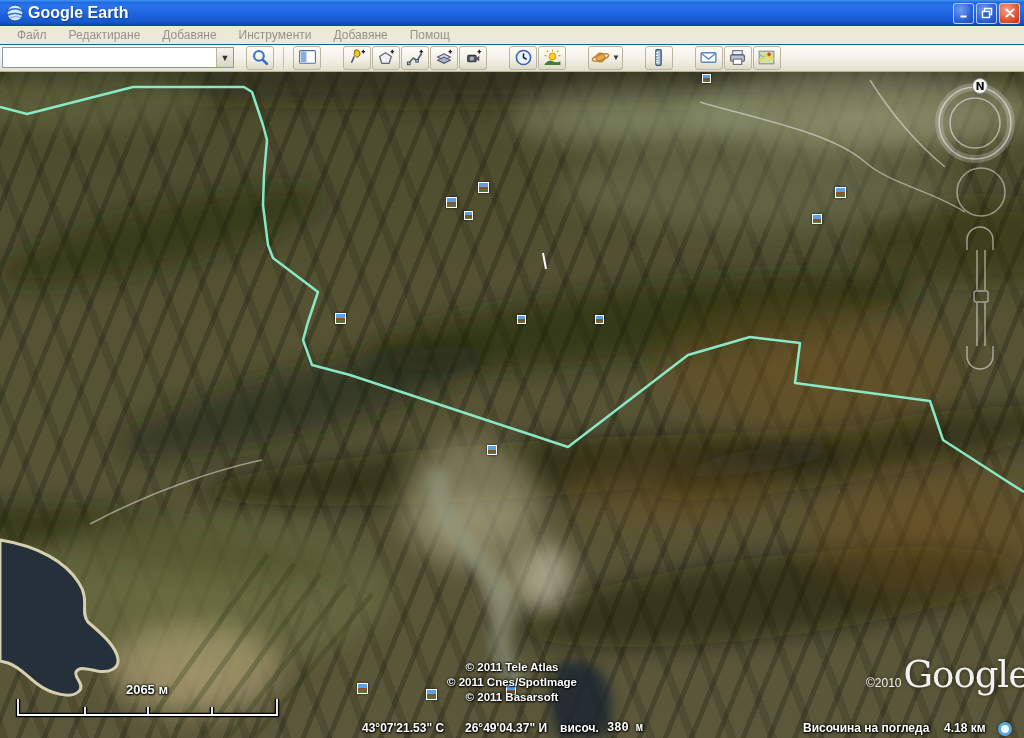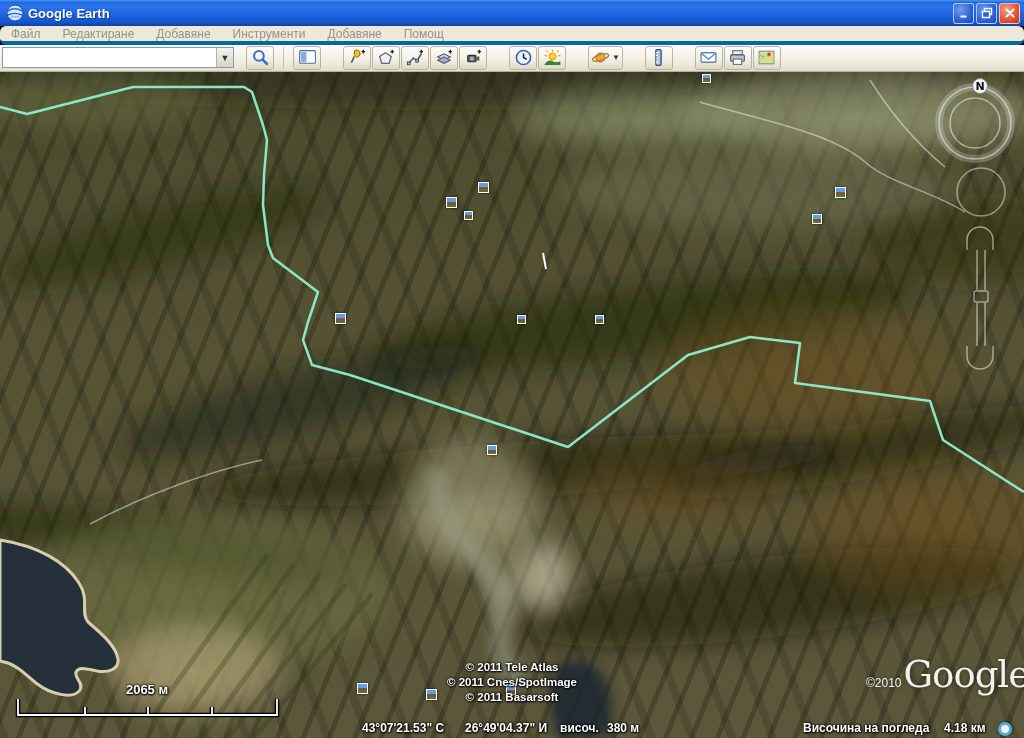--- a/index.html
+++ b/index.html
@@ -4,30 +4,30 @@
 <style>
   html,body{margin:0;padding:0;background:#000;}
   *{box-sizing:border-box;}
   .window{position:relative;width:1024px;height:738px;overflow:hidden;
     font-family:"Liberation Sans","DejaVu Sans",sans-serif;}
 
   
   .titlebar{height:26px;display:flex;align-items:center;padding:0 4px;
     background:linear-gradient(180deg,#3d95f2 0%,#2068e0 10%,#2a74ec 22%,#1f63e0 55%,#1656cc 85%,#0c41a6 100%);}
   .app-icon{width:18px;height:18px;margin:0 4px 0 2px;flex:0 0 auto;}
-  .title-text{color:#fff;font-weight:bold;font-size:13px;text-shadow:1px 1px 1px #12408f;flex:1;}
+  .title-text{color:#fff;font-weight:bold;font-size:16px;text-shadow:1px 1px 1px #12408f;flex:1;}
   .win-btns{display:flex;gap:2px;}
   .win-btn{width:21px;height:21px;border-radius:3px;border:1px solid rgba(255,255,255,.65);
     display:flex;align-items:center;justify-content:center;padding:0;cursor:default;}
   .win-btn.blue{background:radial-gradient(circle at 35% 30%,#6f9ef0,#2c62d8 60%,#1c48b0);}
   .win-btn.red{background:radial-gradient(circle at 35% 30%,#f5a088,#e25a35 55%,#c03014);}
 
   
-  .menubar{height:19px;background:#ece9d8;border-bottom:4px solid #0369a1;
-    display:flex;align-items:center;padding-left:0;border-radius:6px;}
+  .menubar{height:19px;background:#ece9d8;border-bottom:1px solid #0369a1;
+    display:flex;align-items:center;padding-left:6px;}
   .menu-item{font-size:12px;color:#95938a;padding:1px 11px;cursor:default;}
 
   
   .toolbar{height:27px;background:linear-gradient(180deg,#fdfcf9 0%,#f3f0e6 55%,#e4dfcd 100%);
     border-bottom:1px solid #b4b09c;display:flex;align-items:center;padding:1px 2px 2px 2px;}
   .combo{display:flex;height:21px;width:232px;border:1px solid #7f9db9;background:#fff;}
   .combo input{flex:1;border:0;outline:none;font-size:12px;padding:0 3px;
     font-family:"Liberation Sans",sans-serif;background:#fff;min-width:0;}
   .combo .ddbtn{width:17px;background:linear-gradient(180deg,#f4f3ee,#d9d5c4);
     border-left:1px solid #b8b49e;display:flex;align-items:center;justify-content:center;
@@ -356,18 +356,18 @@
 
     <div class="watermark">
       <span class="wm-year">©2010</span>
       <span class="wm-brand">Google</span>
 
     </div>
 
     <span class="statusbar-item" style="left:362px;">43°07'21.53" С</span>
     <span class="statusbar-item" style="left:465px;">26°49'04.37" И</span>
     <span class="statusbar-item" style="left:560px;">височ.</span>
-    <span class="statusbar-item" style="left:607px;">380 м</span>
+    <span class="statusbar-item" style="left:607px;font-family:Liberation Mono, monospace;">380 м</span>
     <span class="statusbar-item" style="left:803px;margin-top:36px;">Височина на погледа</span>
     <span class="statusbar-item" style="left:944px;">4.18 км</span>
     <div class="globe-spinner"></div>
   </div>
 </div>
 
 </body></html>

